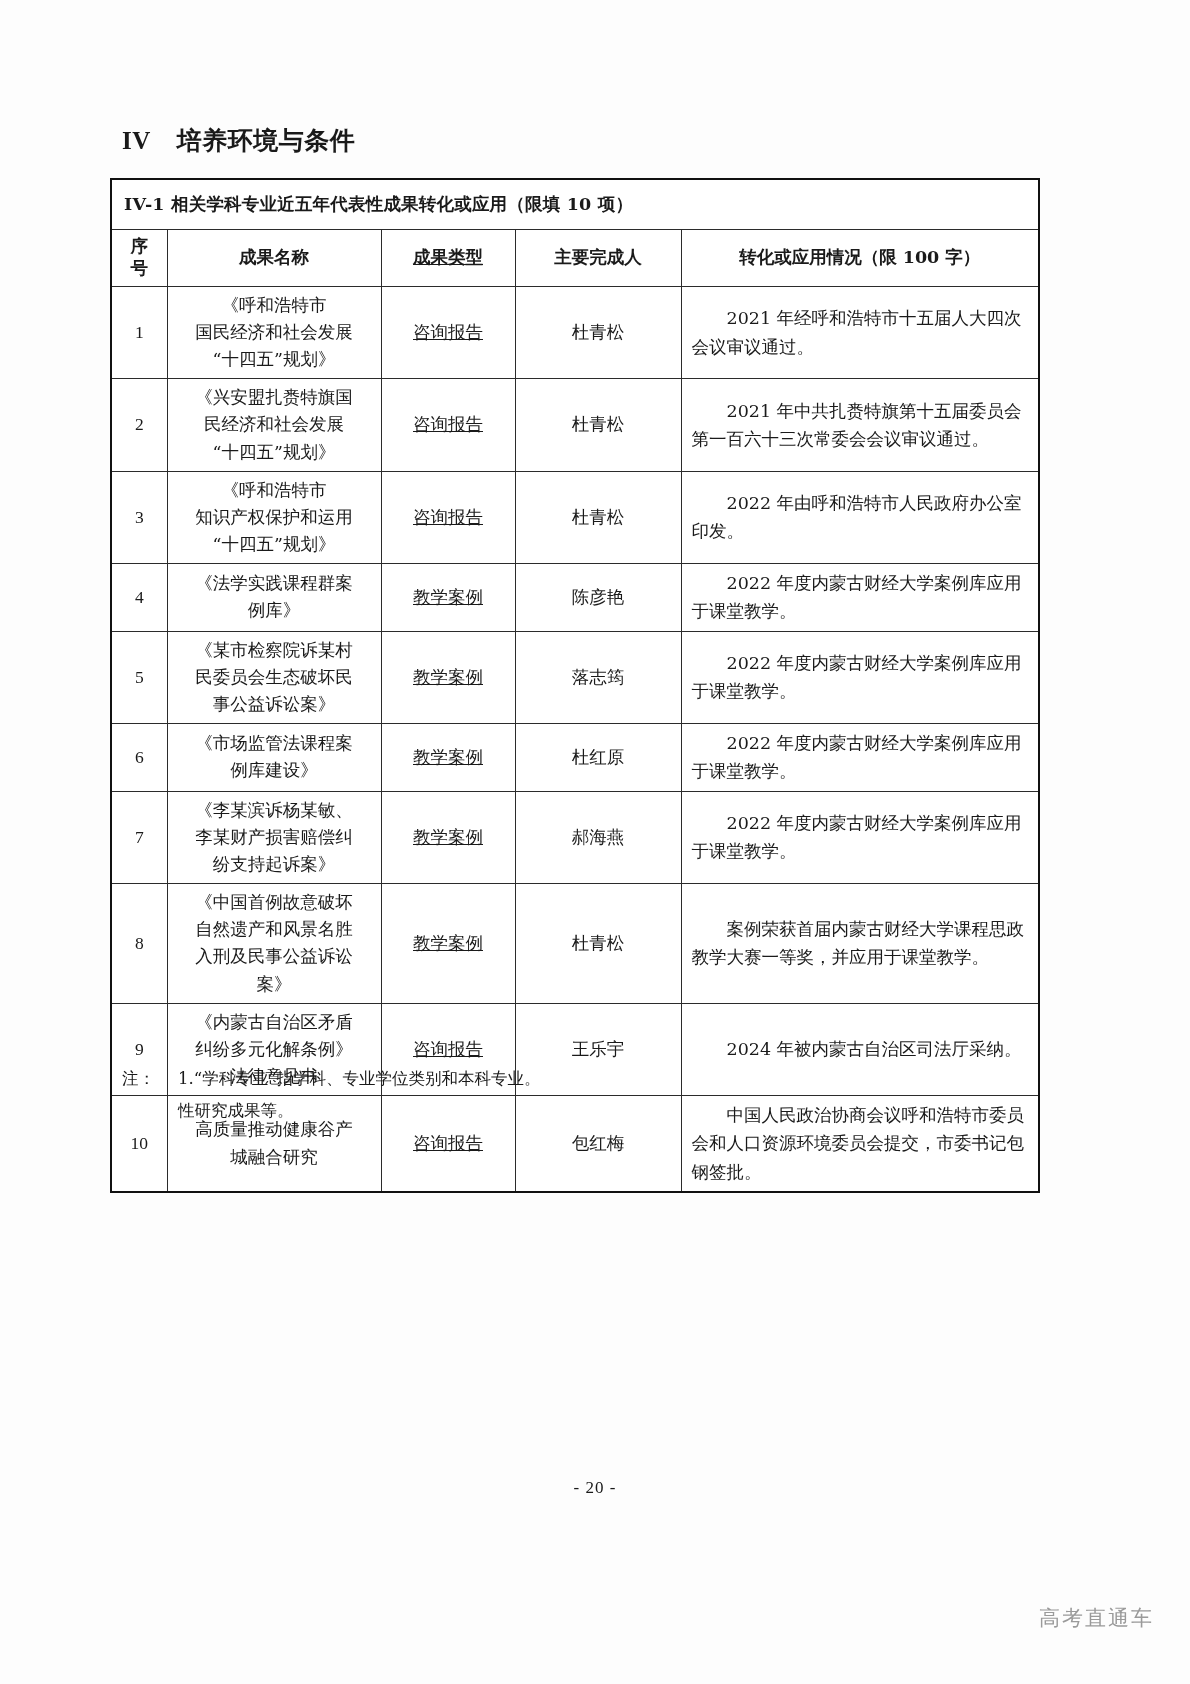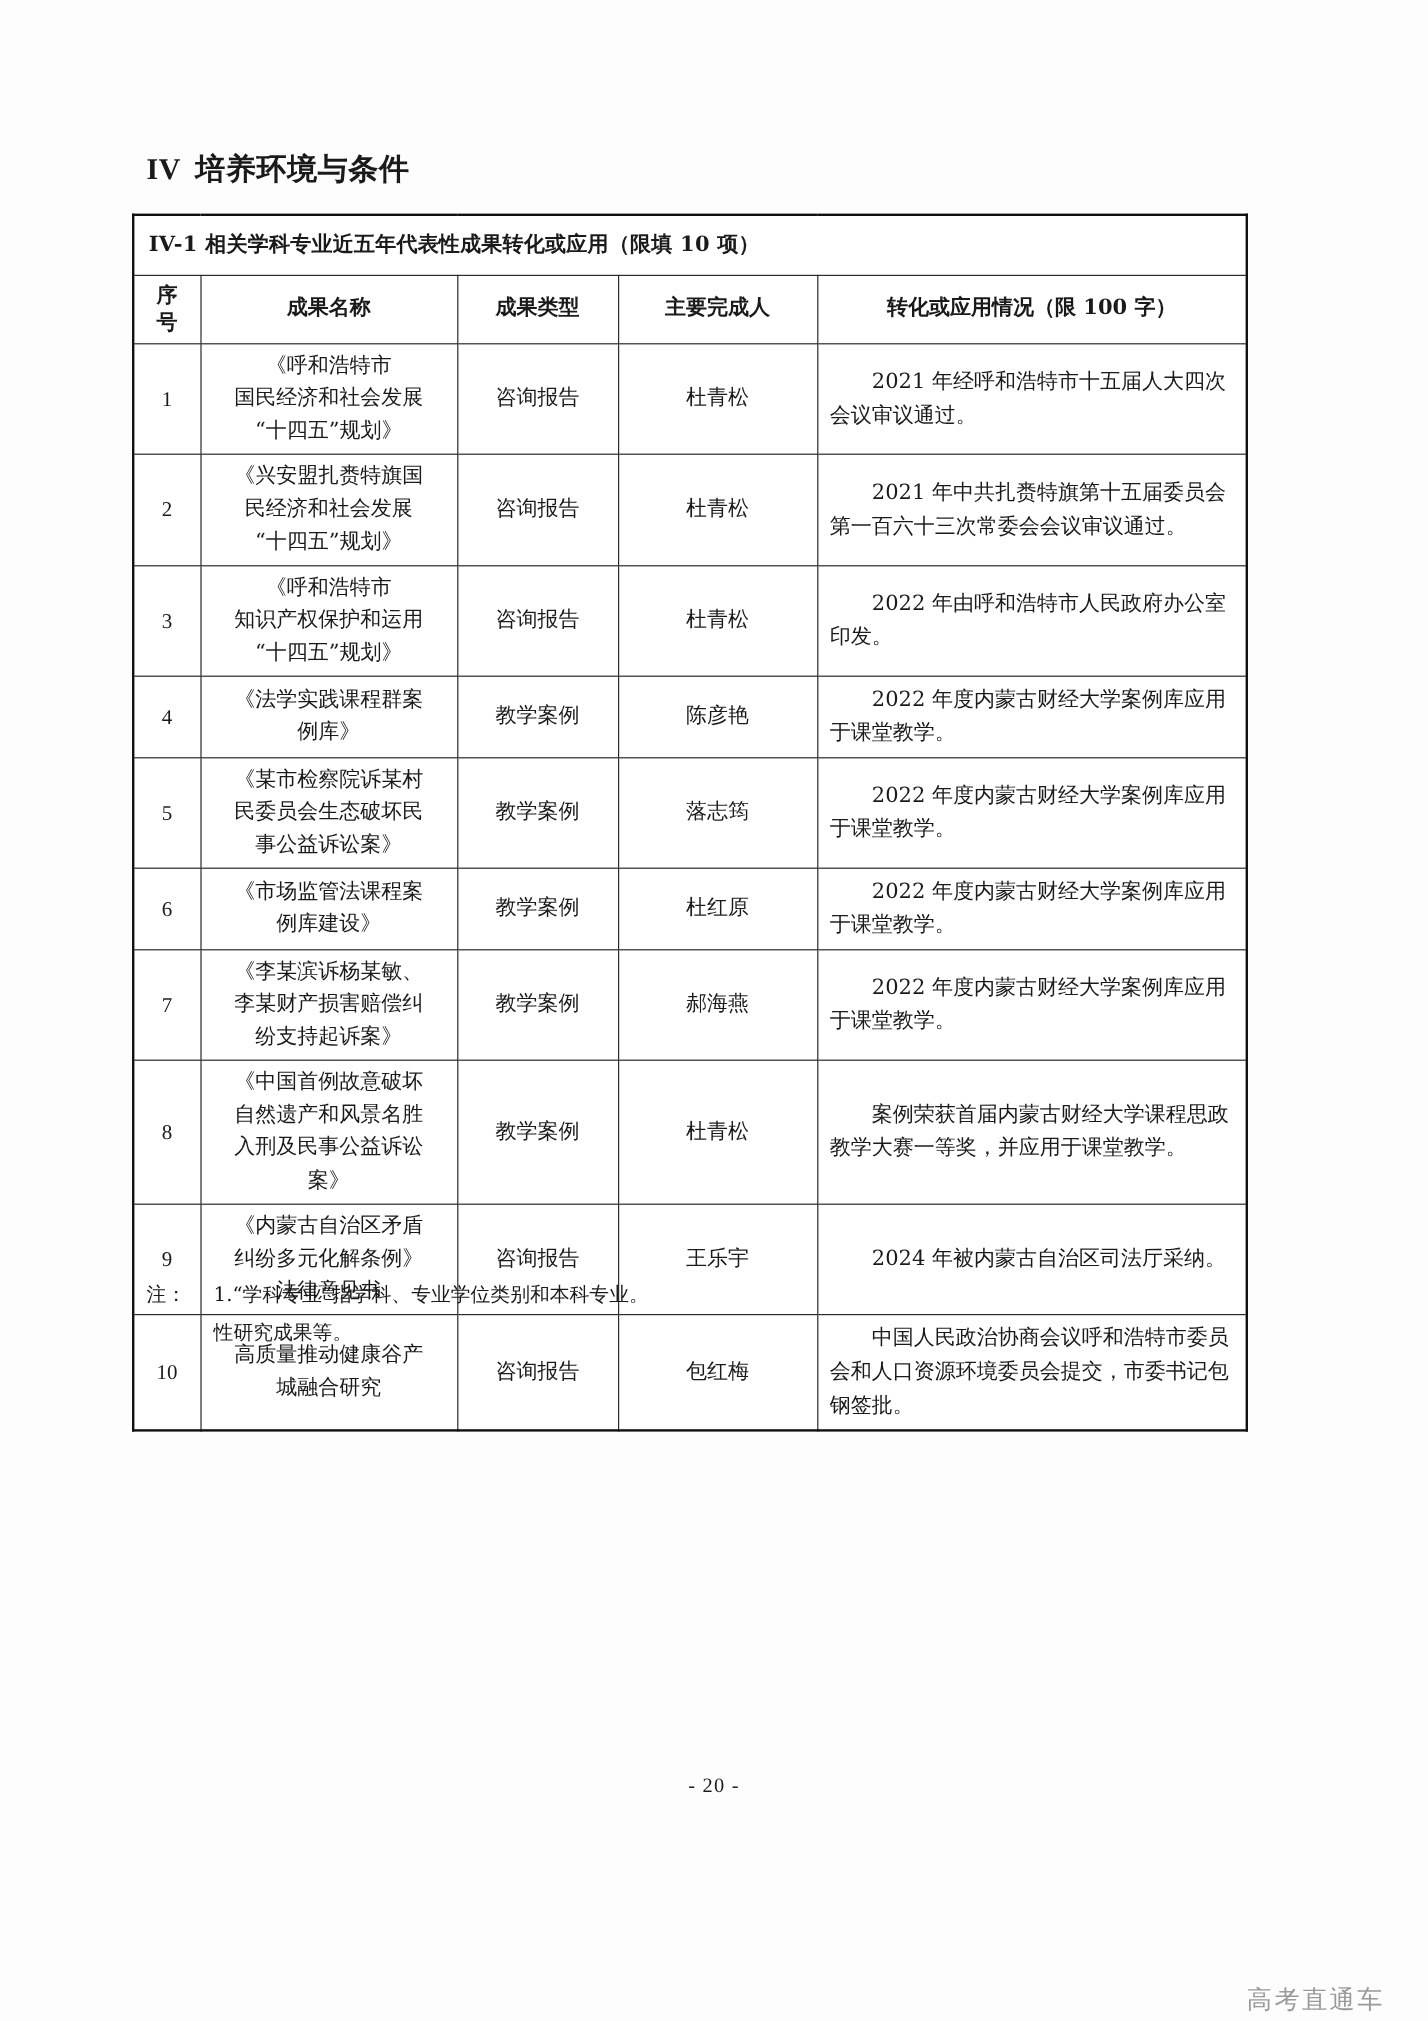--- a/index.html
+++ b/index.html
@@ -26,21 +26,21 @@
     position: absolute;
     left: 122px;
     top: 124px;
     font-size: 25px;
     font-weight: bold;
     letter-spacing: 0.5px;
     white-space: nowrap;
   }
   .section-head .num {
     font-family: "Liberation Serif", "DejaVu Serif", serif;
-    margin-right: 12px;
+    margin-right: 26px;
   }
 
   
   .tbl-wrap {
     position: absolute;
     left: 110px;
     top: 178px;
     width: 1038px;
   }
   table.main {
@@ -71,21 +71,21 @@
     text-align: center;
     font-weight: bold;
     font-size: 18px;
     padding: 6px 3px !important;
   }
   .hdr .seq {
     line-height: 1.25;
   }
   .c-seq   { width: 56px;  text-align: center; font-family:"Liberation Serif",serif; font-size: 18px;}
   .c-name  { width: 214px; text-align: center; }
-  .c-type  { width: 134px; text-align: center; }
+  .c-type  { width: 134px; text-align: center; text-decoration: underline; }
   .c-person{ width: 166px; text-align: center; }
   .c-desc  { width: 358px; text-align: left; padding-left: 10px !important; padding-right: 10px !important; }
   .c-desc .p {
     margin: 0;
     text-indent: 2em;
     line-height: 1.62;
   }
   .nm-line { display: block; }
 
   
@@ -124,21 +124,20 @@
     letter-spacing: 1px;
   }
   .watermark {
     position: absolute;
     right: 36px;
     top: 1604px;
     font-family: "Liberation Sans", "DejaVu Sans", sans-serif;
     font-size: 21px;
     color: #9a9a9a;
     letter-spacing: 2px;
-    margin-top: 48px;
   }
 </style>
 </head>
 <body>
 
 <div class="page">
 
   <div class="section-head">
     <span class="num">IV</span><span>培养环境与条件</span>
   </div>

